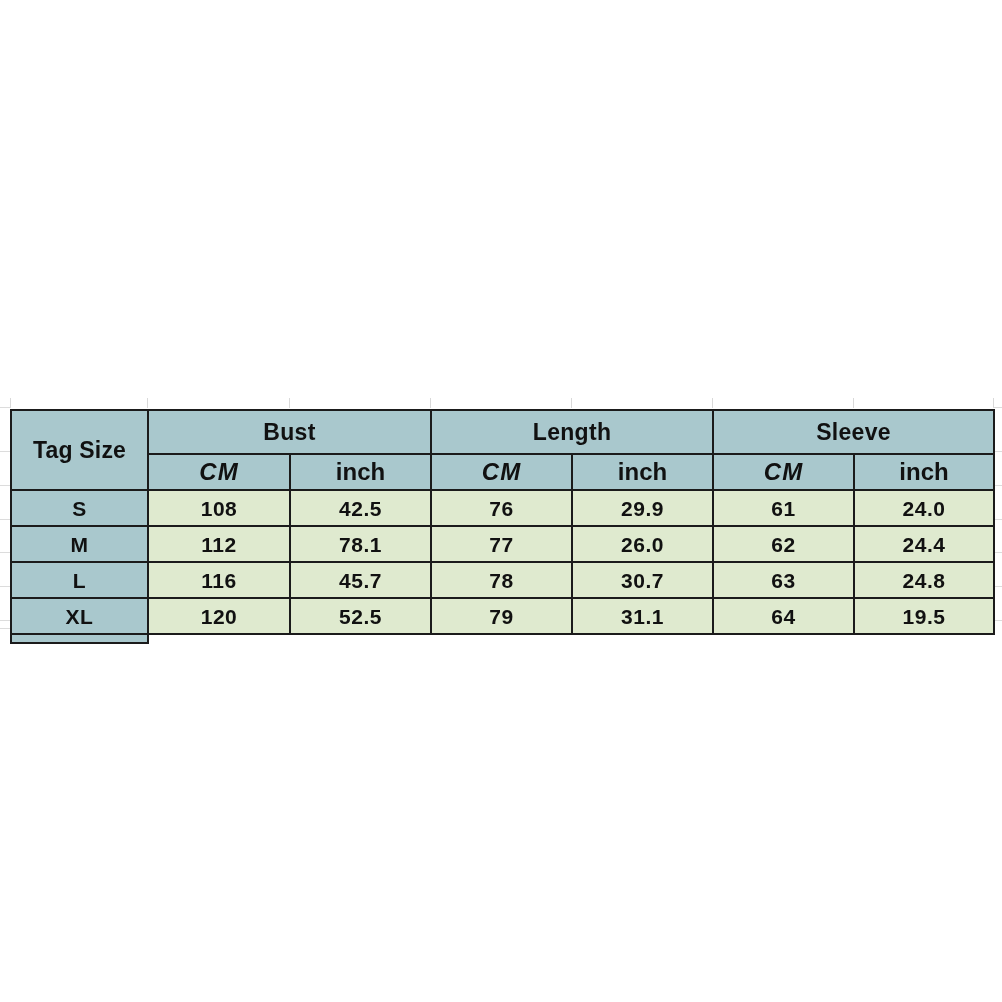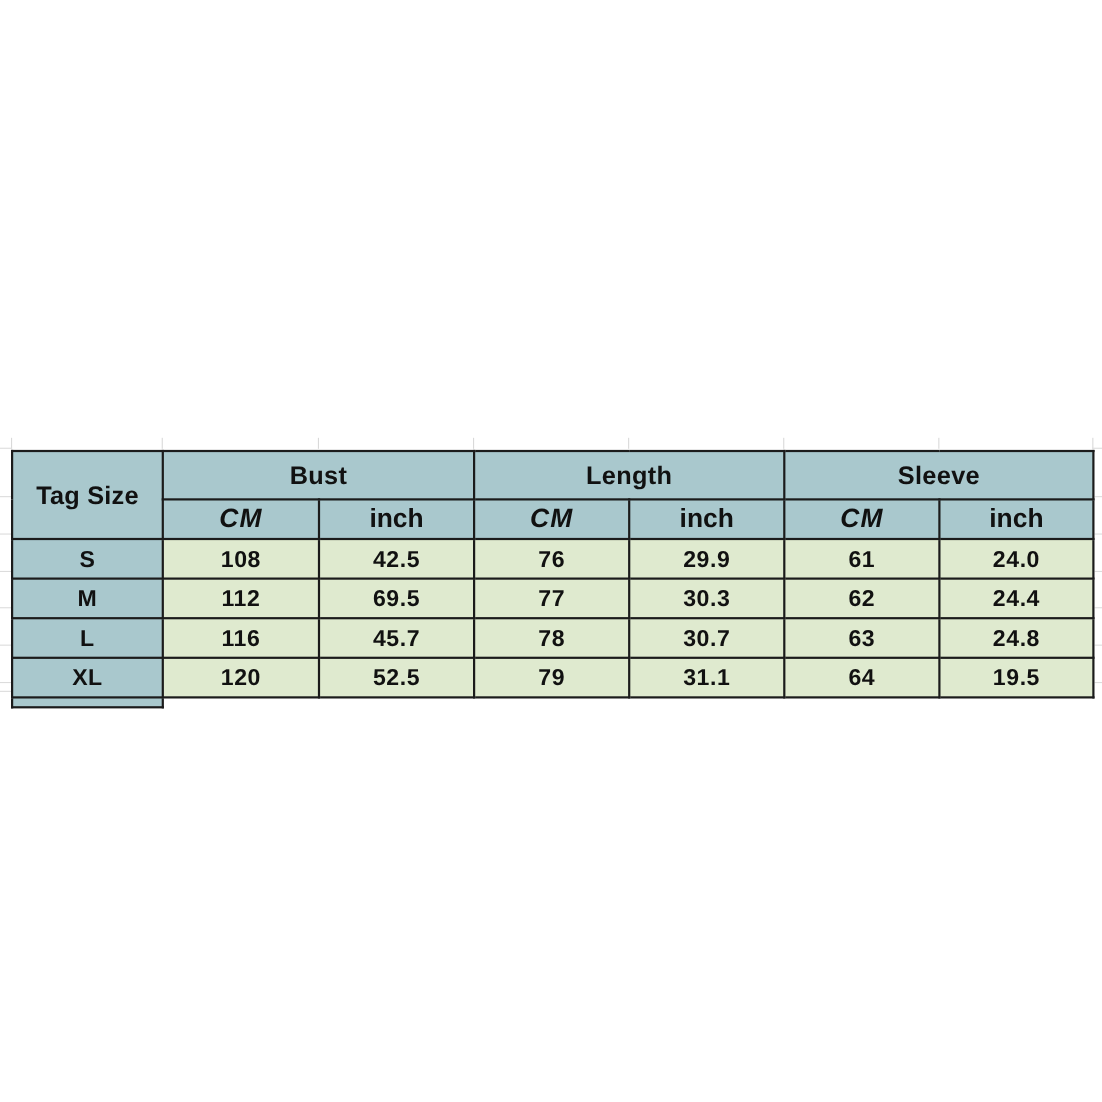--- a/index.html
+++ b/index.html
@@ -178,23 +178,23 @@
           <td class="fill-green val">42.5</td>
           <td class="fill-green val">76</td>
           <td class="fill-green val">29.9</td>
           <td class="fill-green val">61</td>
           <td class="fill-green val">24.0</td>
         </tr>
 
         <tr class="row-data">
           <td class="fill-blue size-label">M</td>
           <td class="fill-green val">112</td>
-          <td class="fill-green val">69.5</td>
+          <td class="fill-green val">78.1</td>
           <td class="fill-green val">77</td>
-          <td class="fill-green val">30.3</td>
+          <td class="fill-green val">26.0</td>
           <td class="fill-green val">62</td>
           <td class="fill-green val">24.4</td>
         </tr>
 
         <tr class="row-data">
           <td class="fill-blue size-label">L</td>
           <td class="fill-green val">116</td>
           <td class="fill-green val">45.7</td>
           <td class="fill-green val">78</td>
           <td class="fill-green val">30.7</td>

